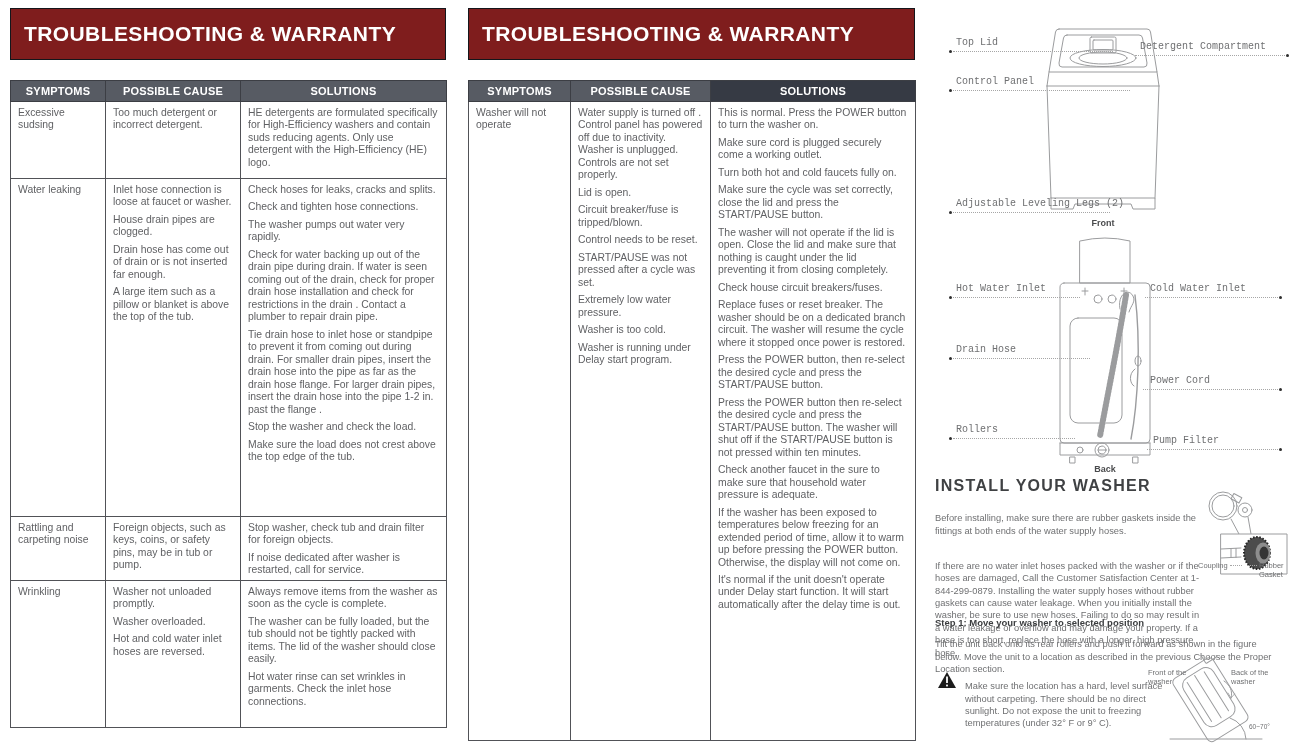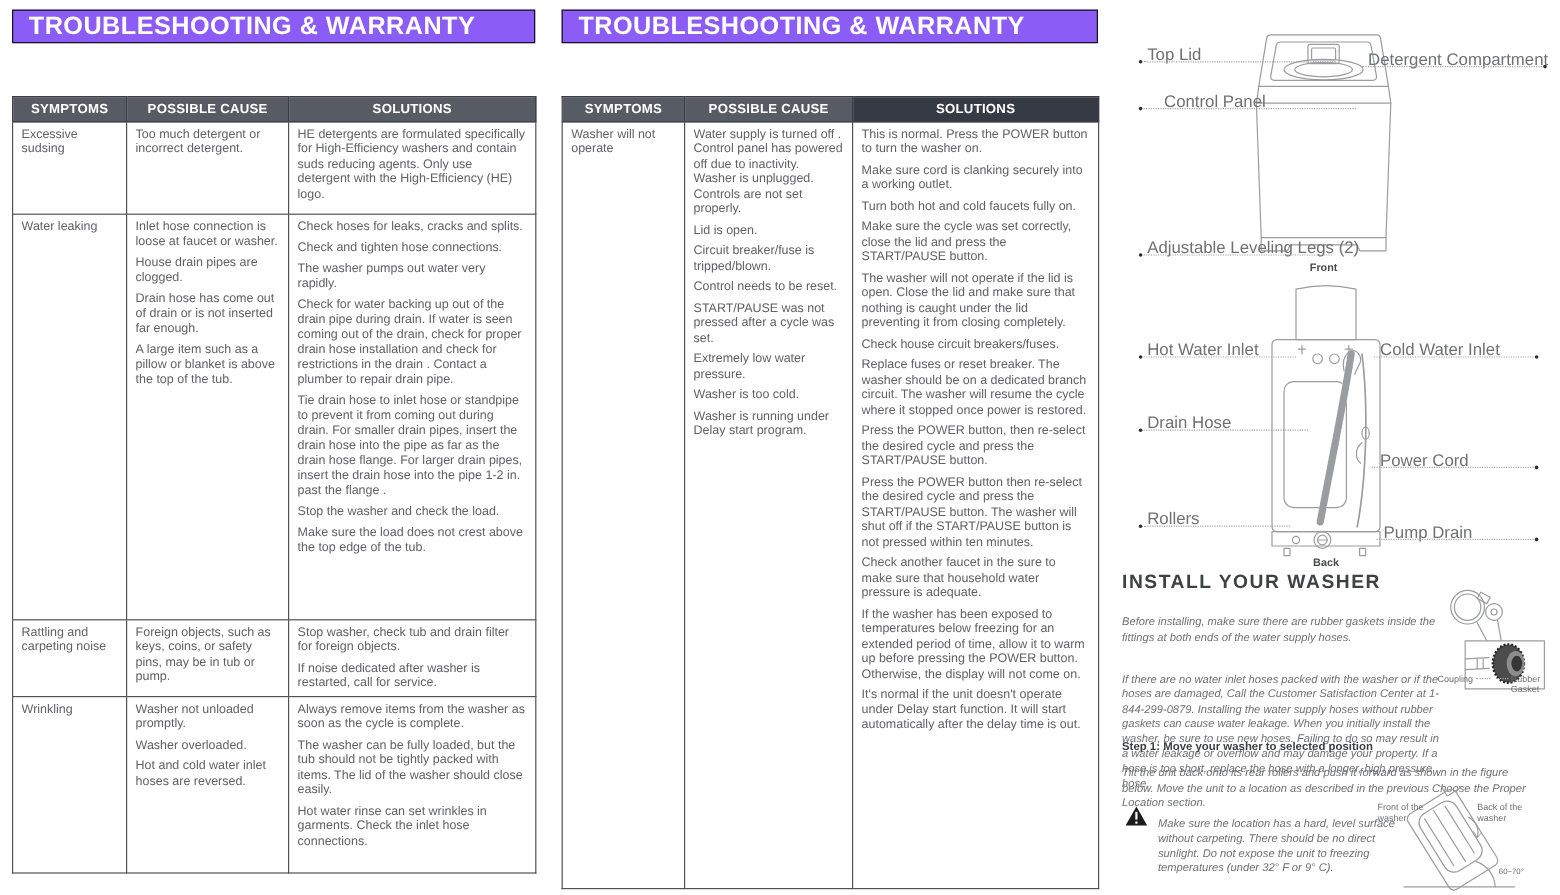--- a/index.html
+++ b/index.html
@@ -1,20 +1,20 @@
 <!DOCTYPE html>
 <html><head>
 <meta charset="utf-8">
 <style>
   html,body{margin:0;padding:0;background:#ffffff;}
   .page{position:relative;width:1300px;height:746px;background:#fff;overflow:hidden;
         font-family:"Liberation Sans", sans-serif;}
 
   
-  .banner{position:absolute;height:28px;background:#8b5cf6;border:1px solid #14161b;
+  .banner{position:absolute;height:52px;background:#7f1d1d;border:1px solid #14161b;
           color:#fff;display:flex;align-items:center;padding-left:13px;box-sizing:border-box;
           font-size:21px;font-weight:bold;letter-spacing:.4px;}
   .banner1{left:10px;top:8px;width:436px;}
   .banner2{left:468px;top:8px;width:447px;}
 
   
   table.tbl{position:absolute;border-collapse:collapse;table-layout:fixed;
             border:1px solid #4e4f54;}
   .tbl-left{left:10px;top:80px;width:436px;}
   .tbl-mid{left:468px;top:80px;width:447px;}
@@ -26,29 +26,29 @@
   .tbl p{margin:0 0 5px 0;}
   .cellbox{overflow:hidden;}
   tr.lr1 .cellbox{height:69px;} tr.lr2 .cellbox{height:330px;}
   tr.lr3 .cellbox{height:56px;} tr.lr4 .cellbox{height:139px;}
   tr.mr1 .cellbox{height:631px;}
 
   
   .rightcol{position:absolute;left:935px;top:0;width:365px;height:746px;}
   .rightcol svg{position:absolute;}
   .lineart{stroke:#9b9c9e;stroke-width:1;fill:none;stroke-linejoin:round;stroke-linecap:round;}
-  .dlabel{position:absolute;font-size:14px;color:#6f7072;white-space:nowrap;}
+  .dlabel{position:absolute;font-size:10px;color:#6f7072;white-space:nowrap;font-family:Liberation Mono, monospace;}
   .dlabel.r{text-align:left;}
   .leader{position:absolute;height:0;border-top:1px dotted #a6a6a6;}
   .ldot{position:absolute;width:3px;height:3px;background:#2d2d2d;border-radius:50%;}
   .dcap{position:absolute;font-size:9px;font-weight:bold;color:#4a4b4d;text-align:center;}
 
   .install-h{position:absolute;left:0;top:477px;font-size:16px;font-weight:bold;
              letter-spacing:1.3px;color:#3f4143;}
-  .ipara{position:absolute;font-size:9.3px;line-height:1.33;color:#6f7072;font-style:italic;}
+  .ipara{position:absolute;font-size:9.3px;line-height:1.33;color:#6f7072;}
   .ip1{left:0;top:503px;width:266px;}
   .ip2{left:0;top:533px;width:268px;margin-top:27px;}
   .step-title{position:absolute;left:0;top:617px;font-size:9.5px;font-weight:bold;color:#3c3e40;}
   .step-text{left:0;top:629px;width:340px;}
   .warn-text{left:30px;top:671px;width:212px;}
   .small-lab{position:absolute;font-size:7.5px;color:#6f7072;line-height:1.2;}
   .angle-lab{position:absolute;font-size:6.5px;color:#6f7072;}
 </style>
 </head>
 <body>
@@ -190,21 +190,21 @@
           <p>Control needs to be reset.</p>
           <p>START/PAUSE was not pressed after a cycle was set.</p>
           <p>Extremely low water pressure.</p>
           <p>Washer is too cold.</p>
           <p>Washer is running under Delay start program.</p>
         </div>
           </td>
         <td>
             <div class="cellbox">
           <p>This is normal. Press the POWER button to turn the washer on.</p>
-          <p>Make sure cord is clanking securely into a working outlet.</p>
+          <p>Make sure cord is plugged securely come a working outlet.</p>
           <p>Turn both hot and cold faucets fully on.</p>
           <p>Make sure the cycle was set correctly, close the lid and press the START/PAUSE button.</p>
           <p>The washer will not operate if the lid is open. Close the lid and make sure that nothing is caught under the lid preventing it from closing completely.</p>
           <p>Check house circuit breakers/fuses.</p>
           <p>Replace fuses or reset breaker. The washer should be on a dedicated branch circuit. The washer will resume the cycle where it stopped once power is restored.</p>
           <p>Press the POWER button, then re-select the desired cycle and press the START/PAUSE button.</p>
           <p>Press the POWER button then re-select the desired cycle and press the START/PAUSE button. The washer will shut off if the START/PAUSE button is not pressed within ten minutes.</p>
           <p>Check another faucet in the sure to make sure that household water pressure is adequate.</p>
           <p>If the washer has been exposed to temperatures below freezing for an extended period of time, allow it to warm up before pressing the POWER button. Otherwise, the display will not come on.</p>
           <p>It's normal if the unit doesn't operate under Delay start function. It will start automatically after the delay time is out.</p>
@@ -228,21 +228,21 @@
         <path d="M4,60 L8,172 M116,60 L112,172"></path>
         <path d="M8,172 L8,183 L30,183 L32,178 L88,178 L90,183 L112,183 L112,172 L8,172"></path>
       </g>
     </svg>
     <div class="dcap" style="left:108px;top:218px;width:120px">Front</div>
 
     <span class="dlabel" style="left:21px;top:37px">Top Lid</span>
     <div class="leader" style="left:18px;top:51px;width:160px"></div>
     <div class="ldot" style="left:14px;top:50px"></div>
 
-    <span class="dlabel" style="left:35px;top:76px">Control Panel</span>
+    <span class="dlabel" style="left:21px;top:76px">Control Panel</span>
     <div class="leader" style="left:18px;top:90px;width:177px"></div>
     <div class="ldot" style="left:14px;top:89px"></div>
 
     <span class="dlabel" style="left:21px;top:198px">Adjustable Leveling Legs (2)</span>
     <div class="leader" style="left:18px;top:212px;width:157px"></div>
     <div class="ldot" style="left:14px;top:211px"></div>
 
     <span class="dlabel r" style="left:205px;top:41px;width:145px">Detergent Compartment</span>
     <div class="leader" style="left:200px;top:55px;width:150px"></div>
     <div class="ldot" style="left:351px;top:54px"></div>
@@ -285,21 +285,21 @@
     <div class="ldot" style="left:14px;top:357px"></div>
 
     <span class="dlabel r" style="left:215px;top:375px;width:128px">Power Cord</span>
     <div class="leader" style="left:208px;top:389px;width:135px"></div>
     <div class="ldot" style="left:344px;top:388px"></div>
 
     <span class="dlabel" style="left:21px;top:424px">Rollers</span>
     <div class="leader" style="left:18px;top:438px;width:122px"></div>
     <div class="ldot" style="left:14px;top:437px"></div>
 
-    <span class="dlabel r" style="left:218px;top:435px;width:125px">Pump Drain</span>
+    <span class="dlabel r" style="left:218px;top:435px;width:125px">Pump Filter</span>
     <div class="leader" style="left:212px;top:449px;width:131px"></div>
     <div class="ldot" style="left:344px;top:448px"></div>
 
     <div class="install-h">INSTALL YOUR WASHER</div>
     <p class="ipara ip1">Before installing, make sure there are rubber gaskets inside the fittings at both ends of the water supply hoses.</p>
     <p class="ipara ip2">If there are no water inlet hoses packed with the washer or if the hoses are damaged, Call the Customer Satisfaction Center at 1-844-299-0879.  Installing the water supply hoses without rubber gaskets can cause water leakage. When you initially install the washer, be sure to use new hoses. Failing to do so may result in a water leakage or overflow and may damage your property. If a hose is too short, replace the hose with a longer, high pressure hose.</p>
 
     <svg style="left:258px;top:486px" width="105" height="90" viewBox="0 0 105 90">
       <g class="lineart">
         <circle cx="30" cy="20" r="14"></circle>

